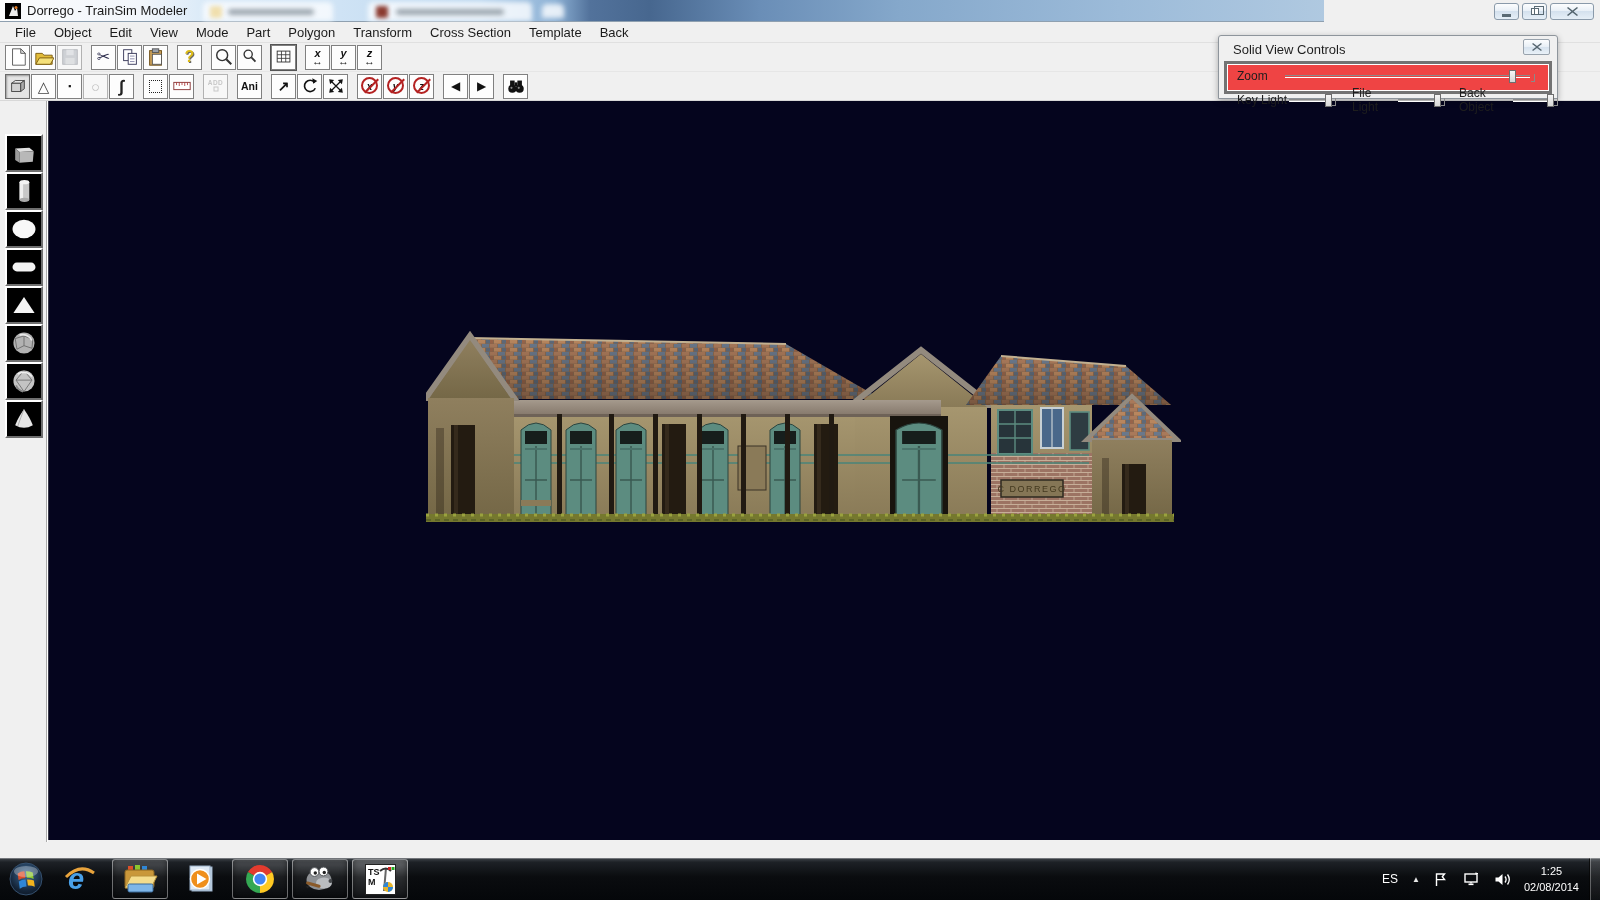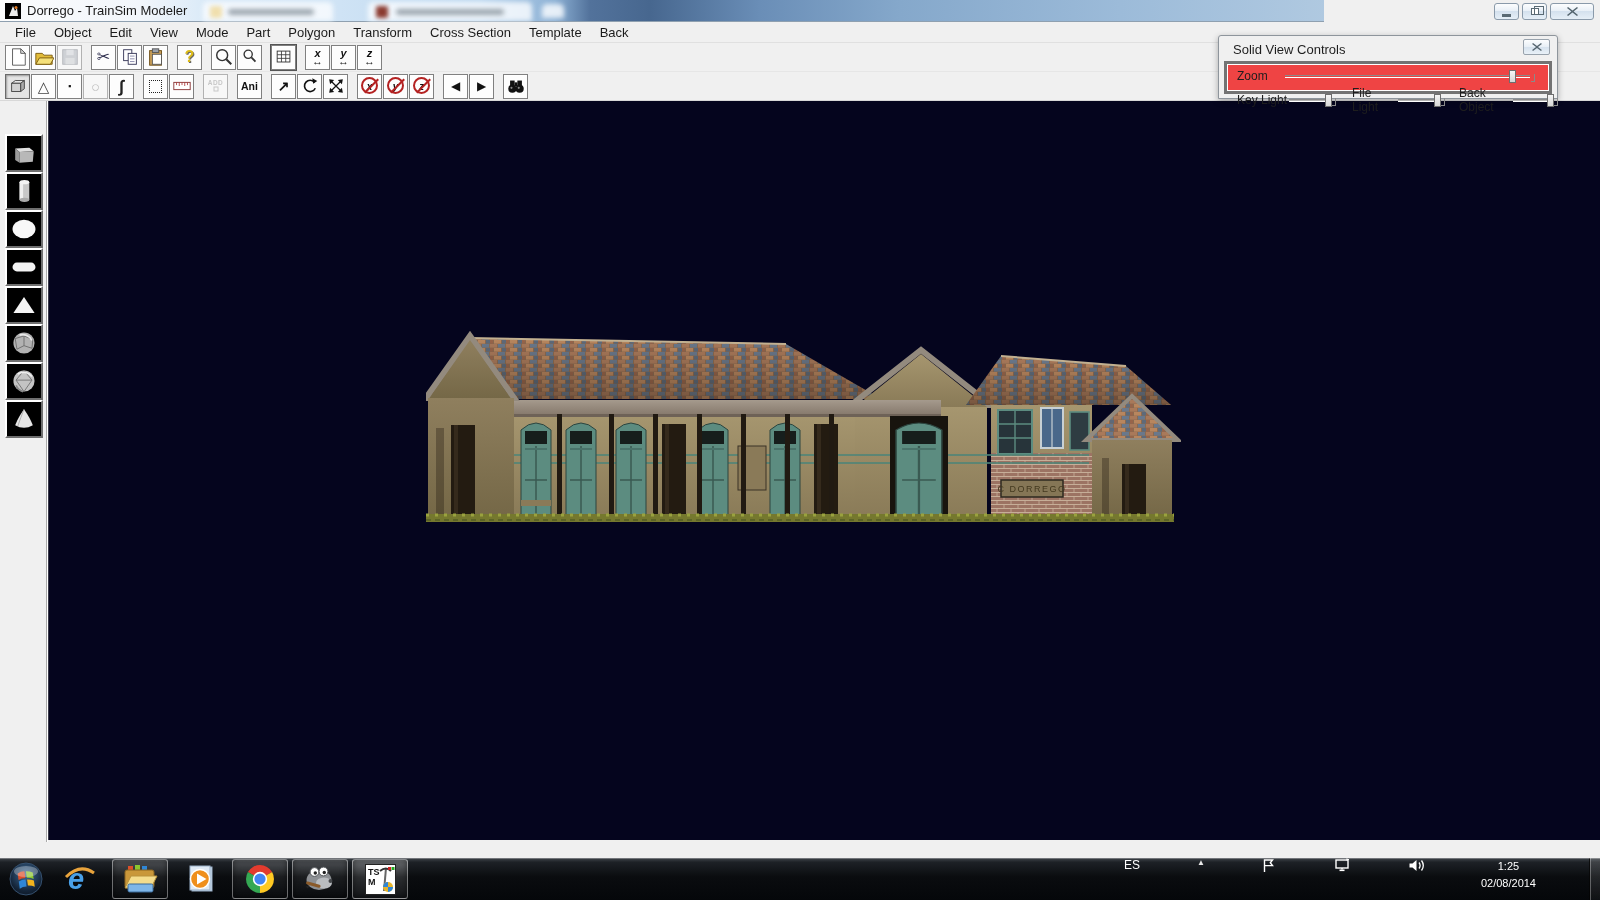--- a/index.html
+++ b/index.html
@@ -84,21 +84,21 @@
 
   
   .taskbar { position:absolute; left:0; top:858px; width:1600px; height:42px;
     background:linear-gradient(#41464c 0%,#1d2126 10%,#0a0c0f 45%,#05070a 100%); display:flex; align-items:center; }
   .taskbar:before { content:''; position:absolute; left:0; top:0; width:100%; height:1px; background:rgba(255,255,255,.28); }
   .tk-btn { width:56px; height:40px; margin:0 2px; display:flex; align-items:center; justify-content:center; flex:none; border-radius:3px; }
   .tk-active { border:1px solid rgba(255,255,255,.38);
     background:linear-gradient(rgba(255,255,255,.22),rgba(255,255,255,.07) 45%,rgba(255,255,255,.02)); box-shadow:inset 0 0 6px rgba(0,0,0,.5); }
   .tk-bright { background:linear-gradient(rgba(255,255,255,.34),rgba(255,255,255,.14) 45%,rgba(255,255,255,.06)); }
   .start-orb { width:48px; height:42px; display:flex; align-items:center; justify-content:center; flex:none; margin-left:2px; }
-  .tray { margin-left:auto; display:flex; align-items:flex-start; height:100%; color:#fff;gap:43px; }
+  .tray { margin-left:auto; display:flex; align-items:center; height:100%; color:#fff; }
   .tray-item { margin:0 7px; display:flex; align-items:center; justify-content:center; }
   .tray-lang { font-size:12px; }
   .tray-expand { font-size:8px; color:#e8e8e8; }
   .clock { font-size:11px; text-align:center; line-height:1.5; margin:0 10px 0 6px; }
   .show-desktop { width:11px; height:42px; border-left:1px solid rgba(0,0,0,.8); box-shadow:inset 1px 0 0 rgba(255,255,255,.3);
     background:linear-gradient(rgba(255,255,255,.16),rgba(255,255,255,.04)); flex:none; }
 </style>
 </head>
 <body>
 

